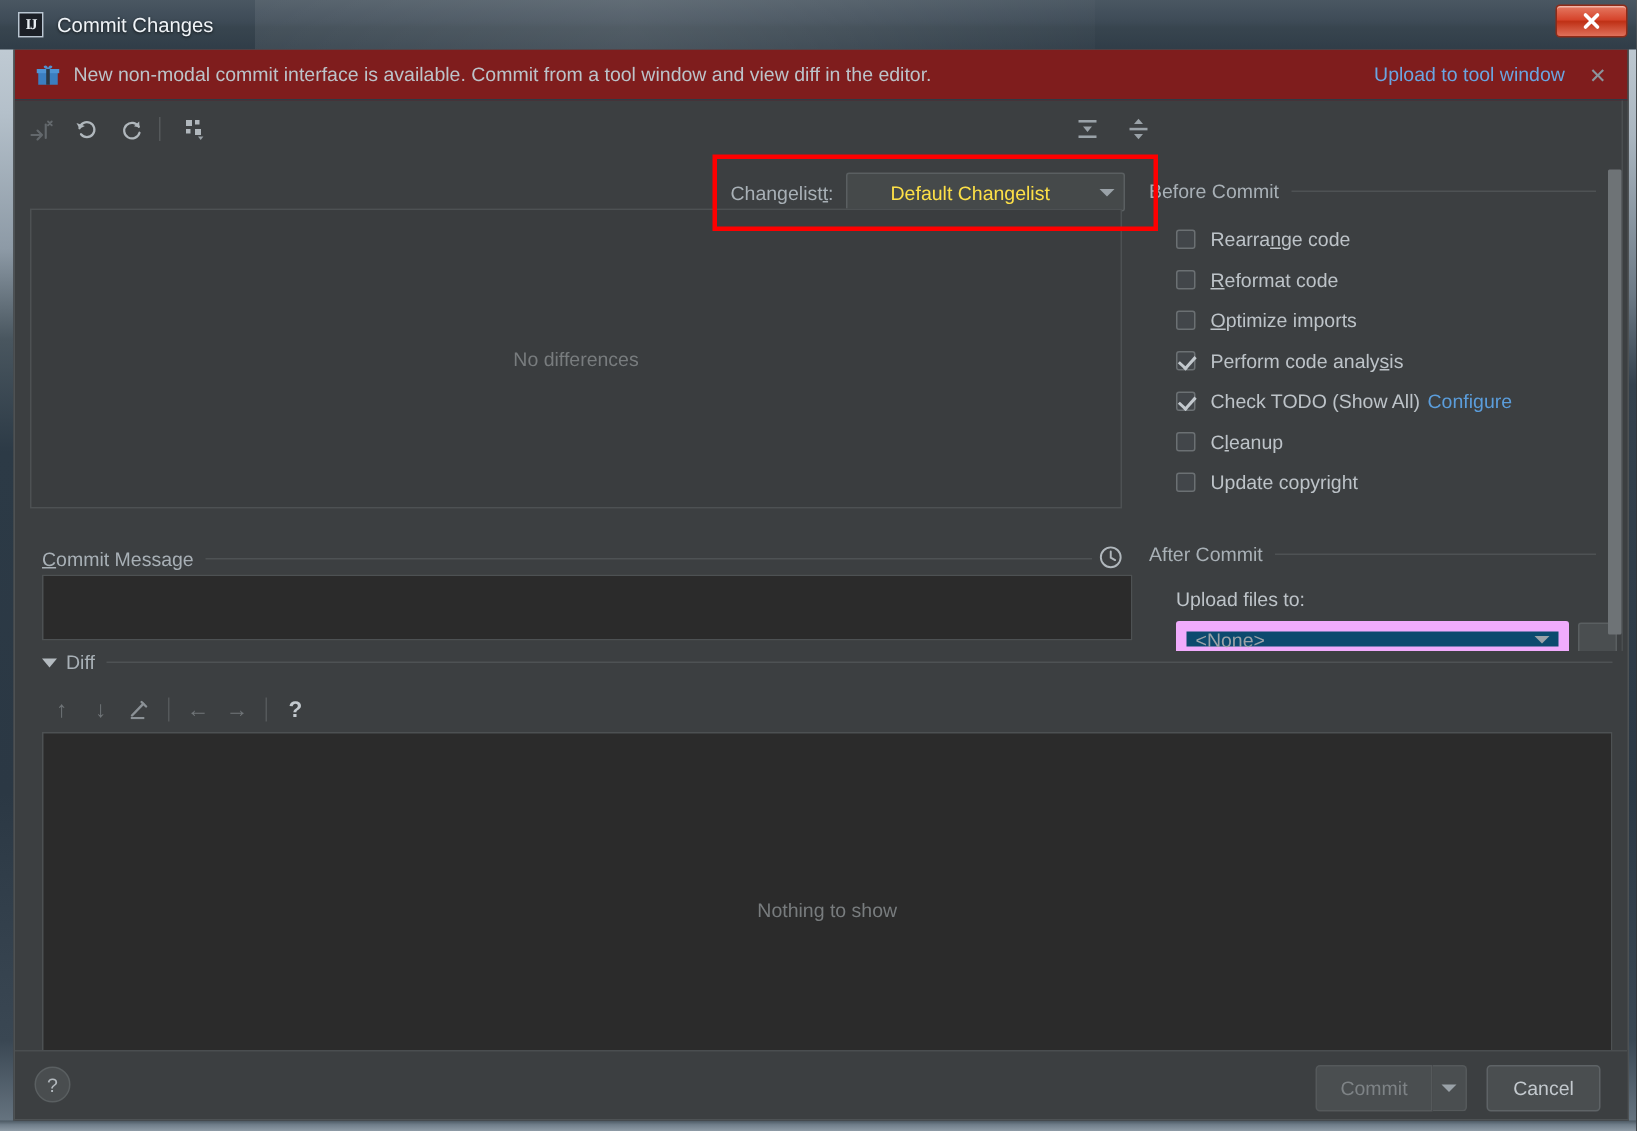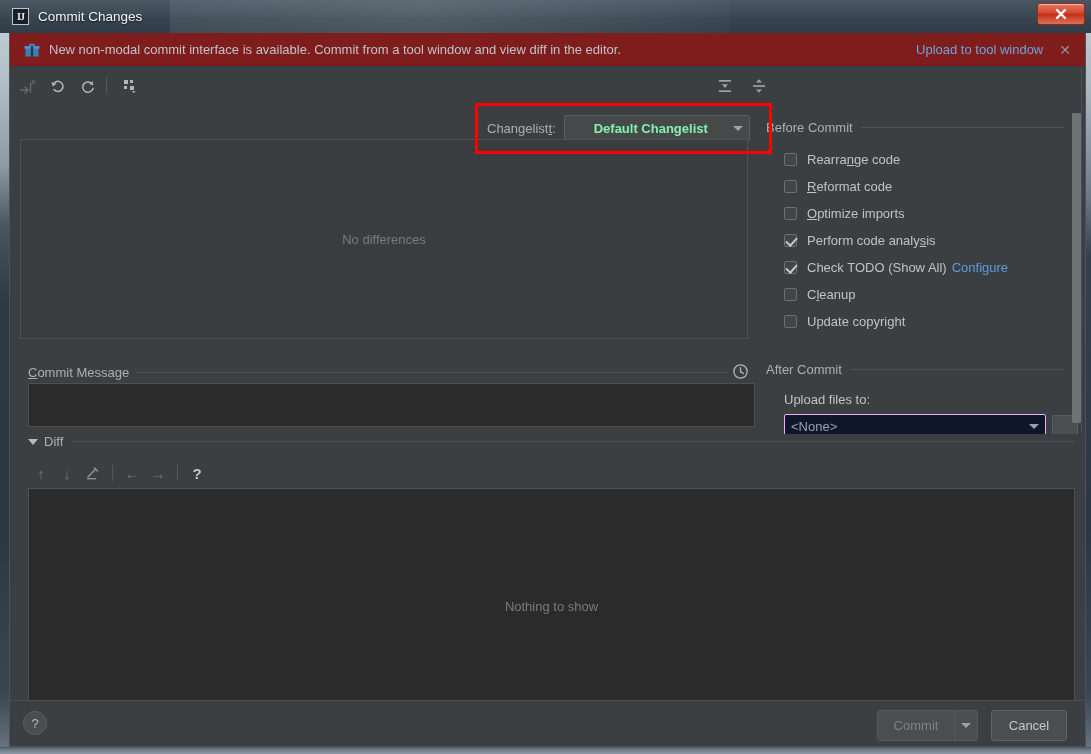--- a/index.html
+++ b/index.html
@@ -128,21 +128,21 @@
   }
   .cl-label { color: #a8b0b6; font-size: 13px; }
   .cl-label u { text-decoration: underline; }
   .cl-combo {
     margin-left: 8px; width: 186px; height: 26px;
     background: #45494a; border: 1px solid #5a5f61; border-radius: 2px;
     display: flex; align-items: center; padding: 0 6px;
     cursor: pointer;
   }
   .cl-combo span.val {
-    color: #86efac; font-size: 13px; font-weight: bold; flex: 1; padding-left: 23px;
+    color: #fde047; font-size: 13px; font-weight: normal; flex: 1; padding-left: 23px;
   }
   .caret-down {
     width: 0; height: 0;
     border-left: 5px solid transparent; border-right: 5px solid transparent;
     border-top: 5px solid #9aa2a8;
   }
 
   
   #red-box {
     position: absolute; left: 465px; top: 70px;
@@ -237,21 +237,21 @@
   .upload-label {
     position: absolute; left: 26px; top: 288px;
     color: #bdc3c8; font-size: 13px;
   }
   .upload-row {
     position: absolute; left: 26px; top: 310px;
     display: flex; align-items: center;
   }
   .upload-combo {
     width: 262px; height: 24px;
-    background: #0f172a; border: 1px solid #f0abfc; border-radius: 2px;
+    background: #0c4a6e; border: 7px solid #f0abfc; border-radius: 2px;
     display: flex; align-items: center; padding: 0 6px; cursor: pointer;
   }
   .upload-combo span.val { flex: 1; color: #9aa2a8; font-size: 13px; }
   .upload-btn {
     margin-left: 6px; width: 26px; height: 22px;
     background: #4a4e50; border: 1px solid #5a5f61; border-radius: 2px;
     cursor: pointer;
   }
 
   

